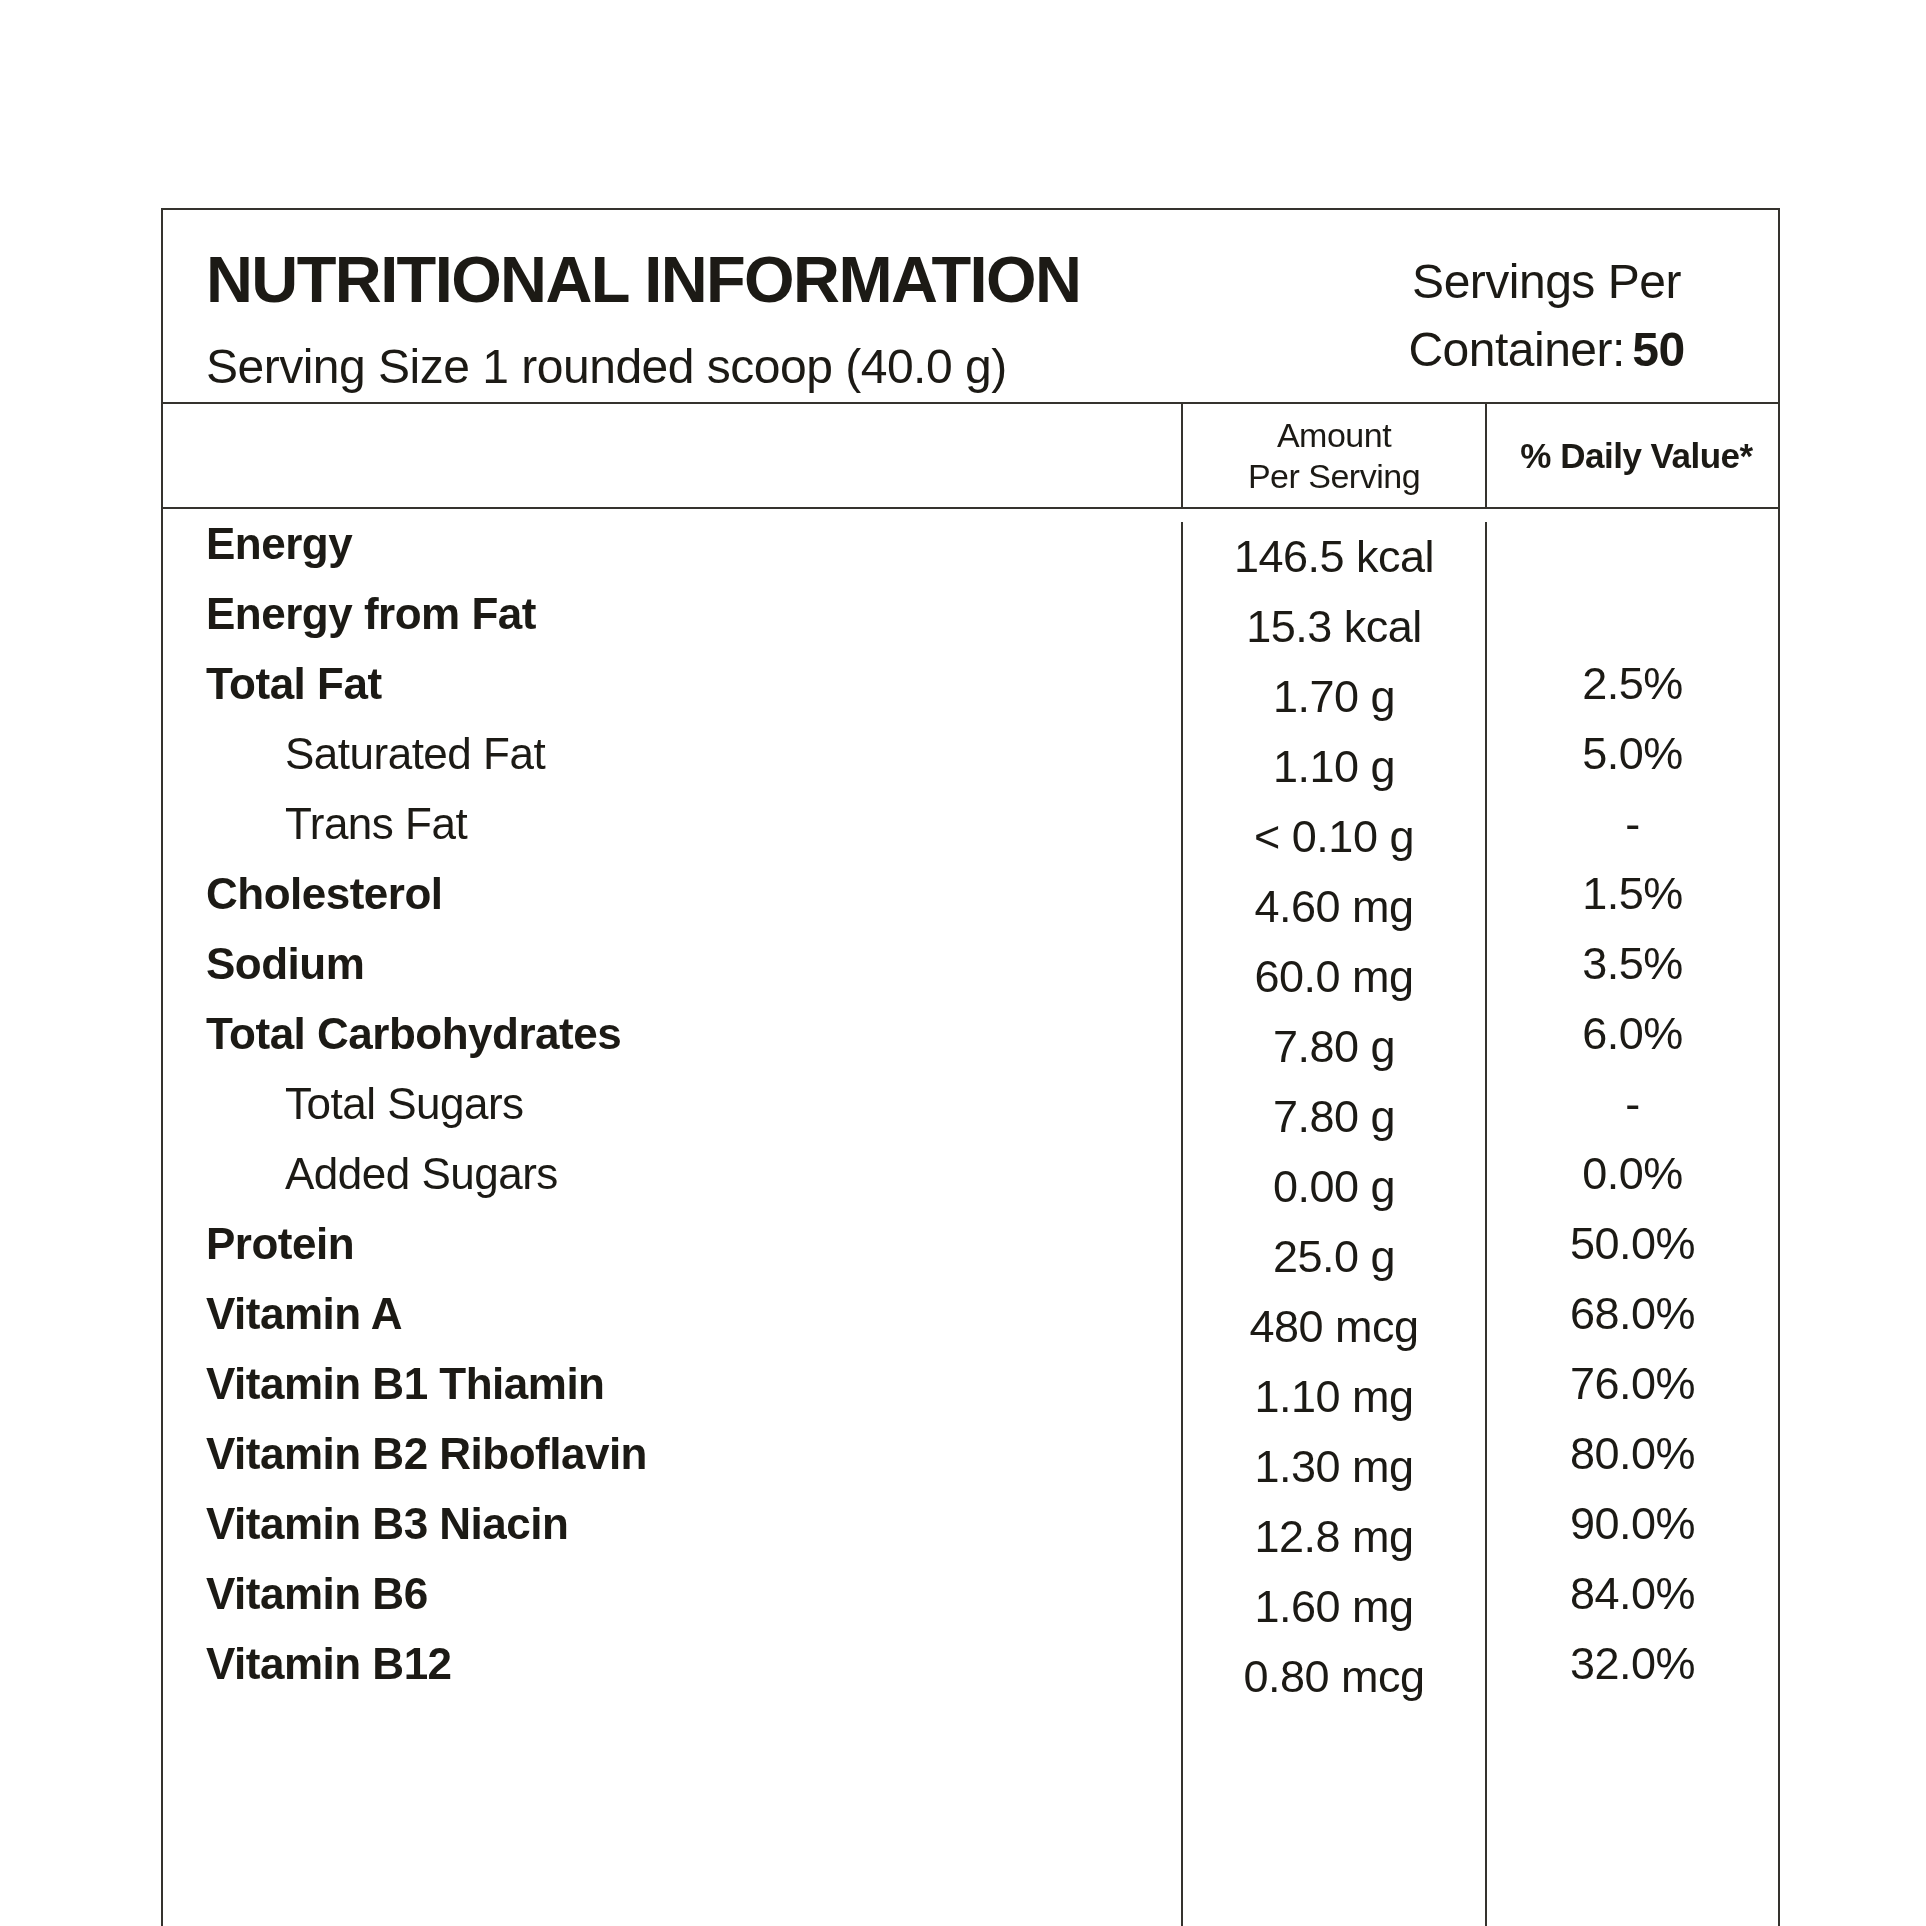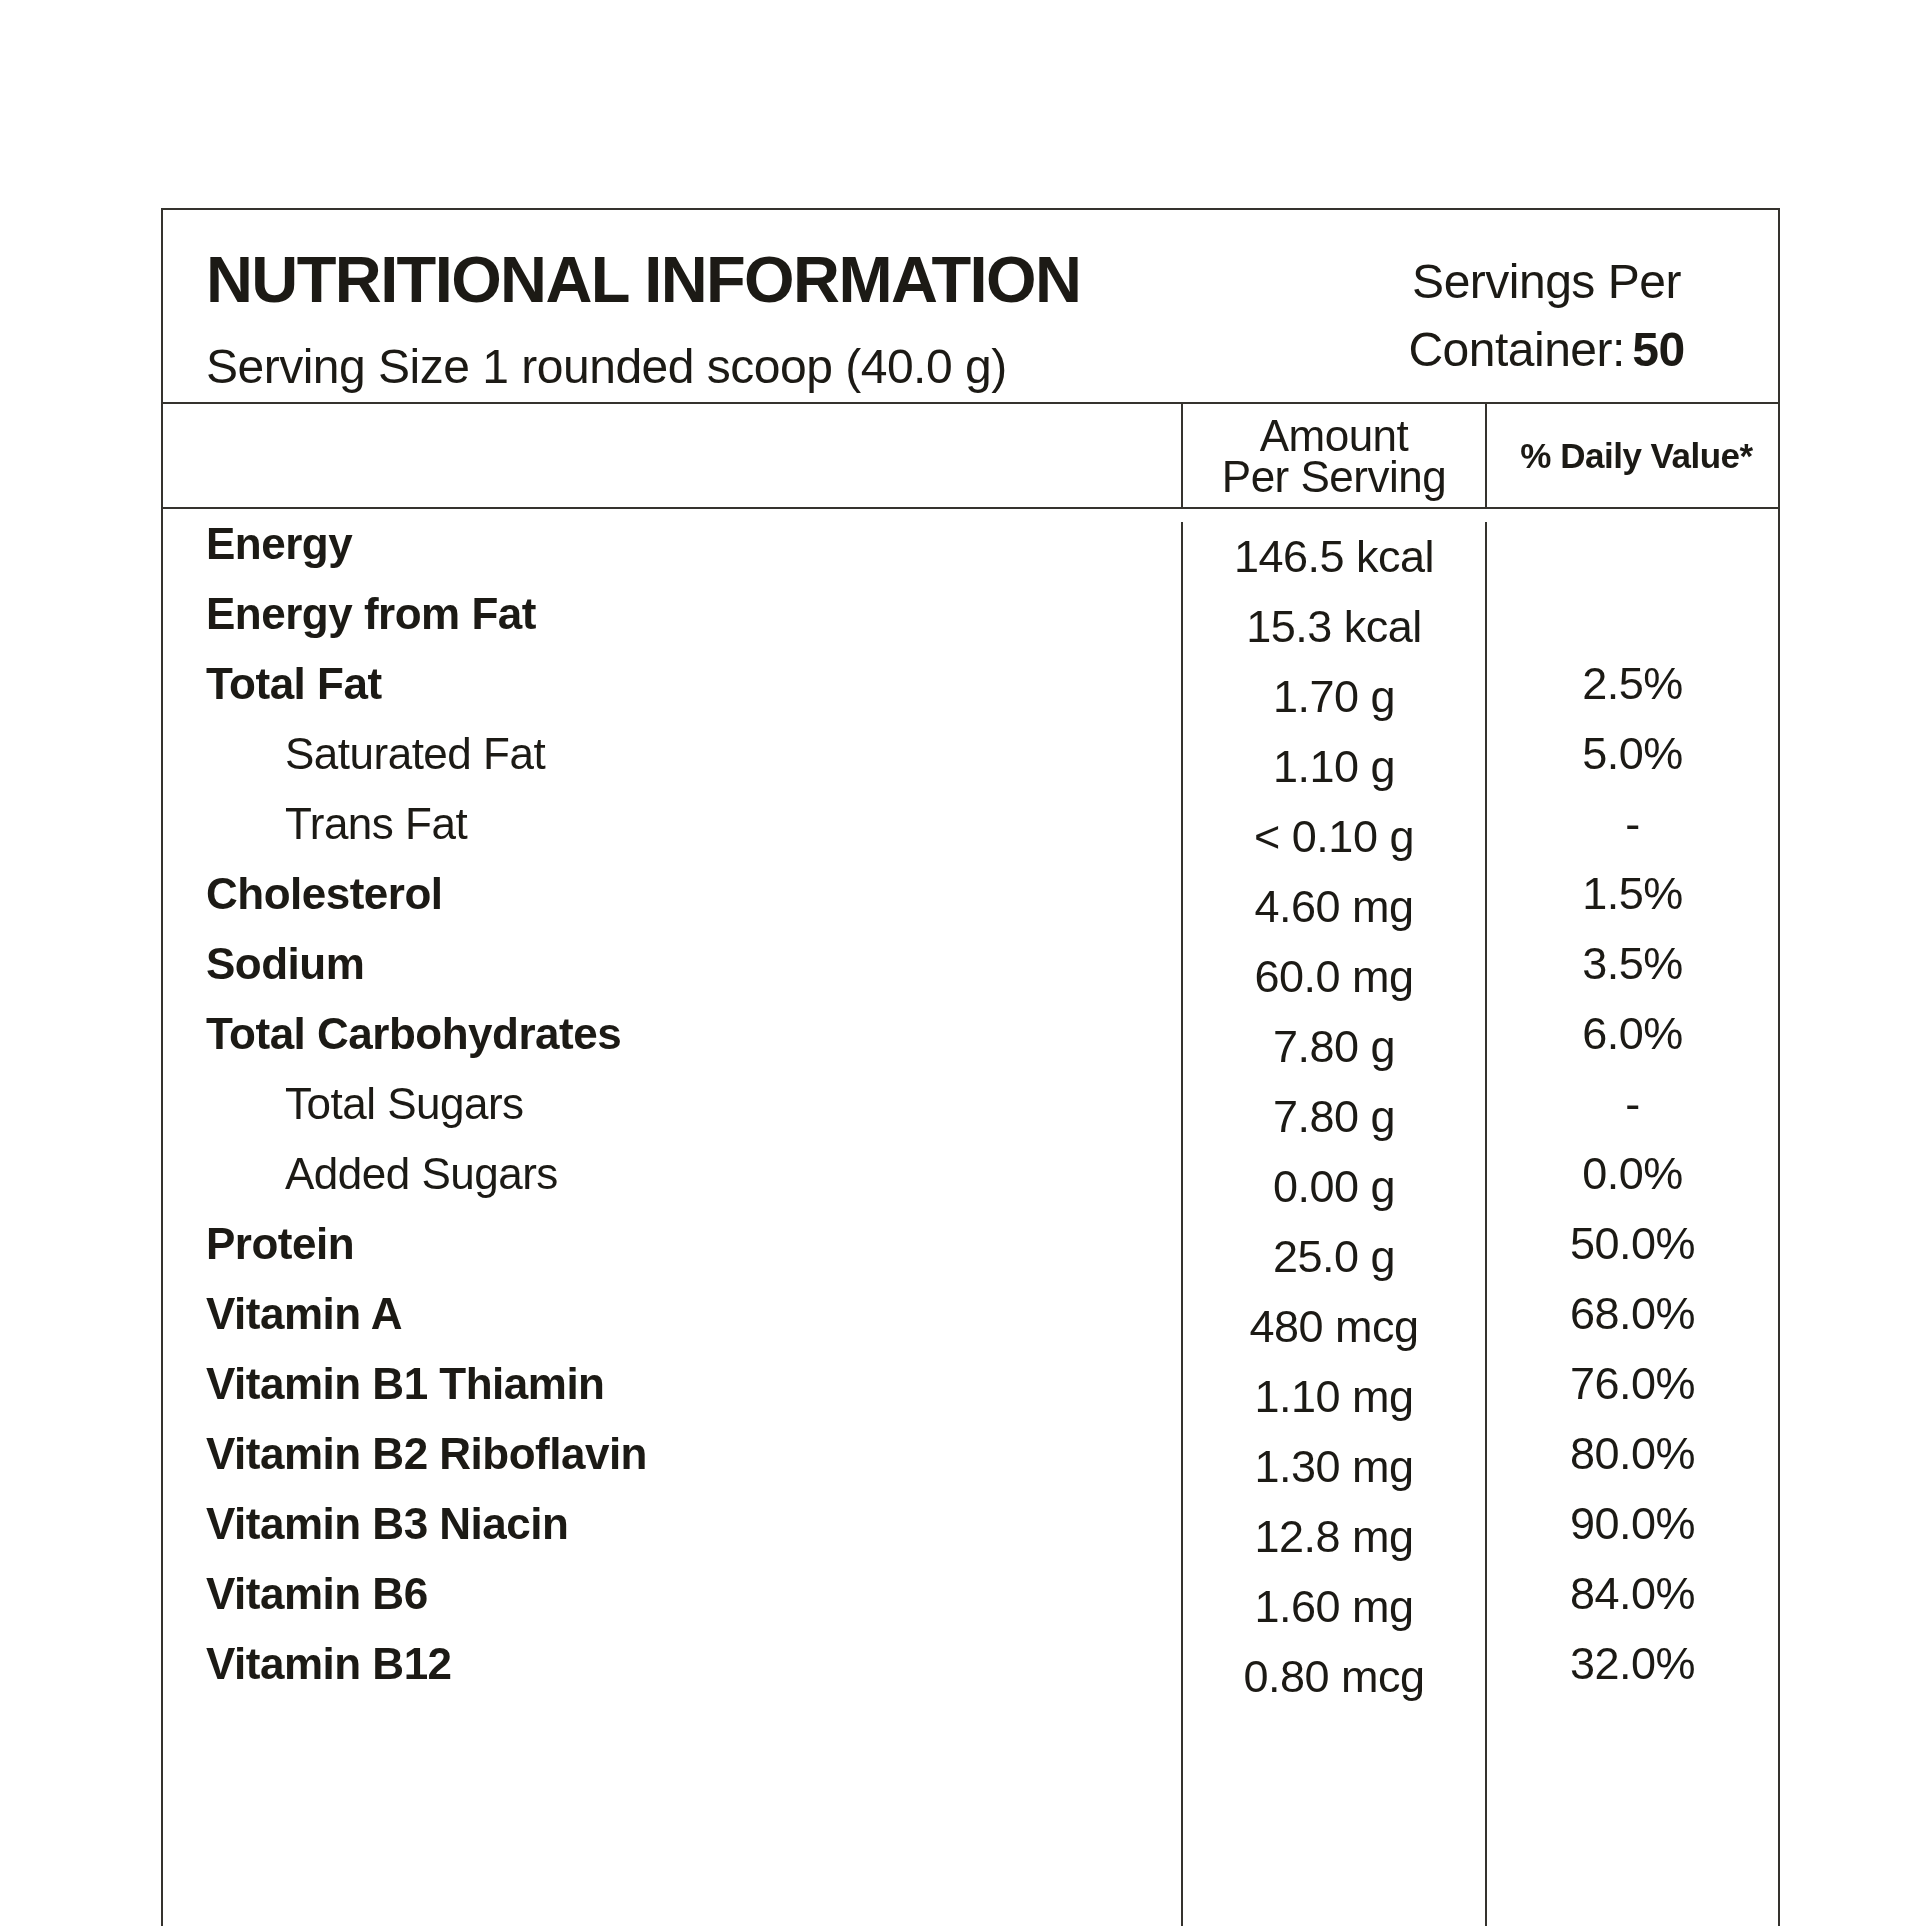--- a/index.html
+++ b/index.html
@@ -84,21 +84,21 @@
   }
   .ch-amount {
     width: 306px;
     box-sizing: border-box;
     border-left: 2.1px solid #35332e;
     border-right: 2.1px solid #35332e;
     display: flex;
     flex-direction: column;
     align-items: center;
     justify-content: center;
-    font-size: 44px;
+    font-size: 34px;
     font-weight: 400;
     letter-spacing: -0.5px;
     line-height: 41px;
     text-align: center;
   }
   .ch-dv {
     flex: 1;
     display: flex;
     align-items: center;
     justify-content: center;

